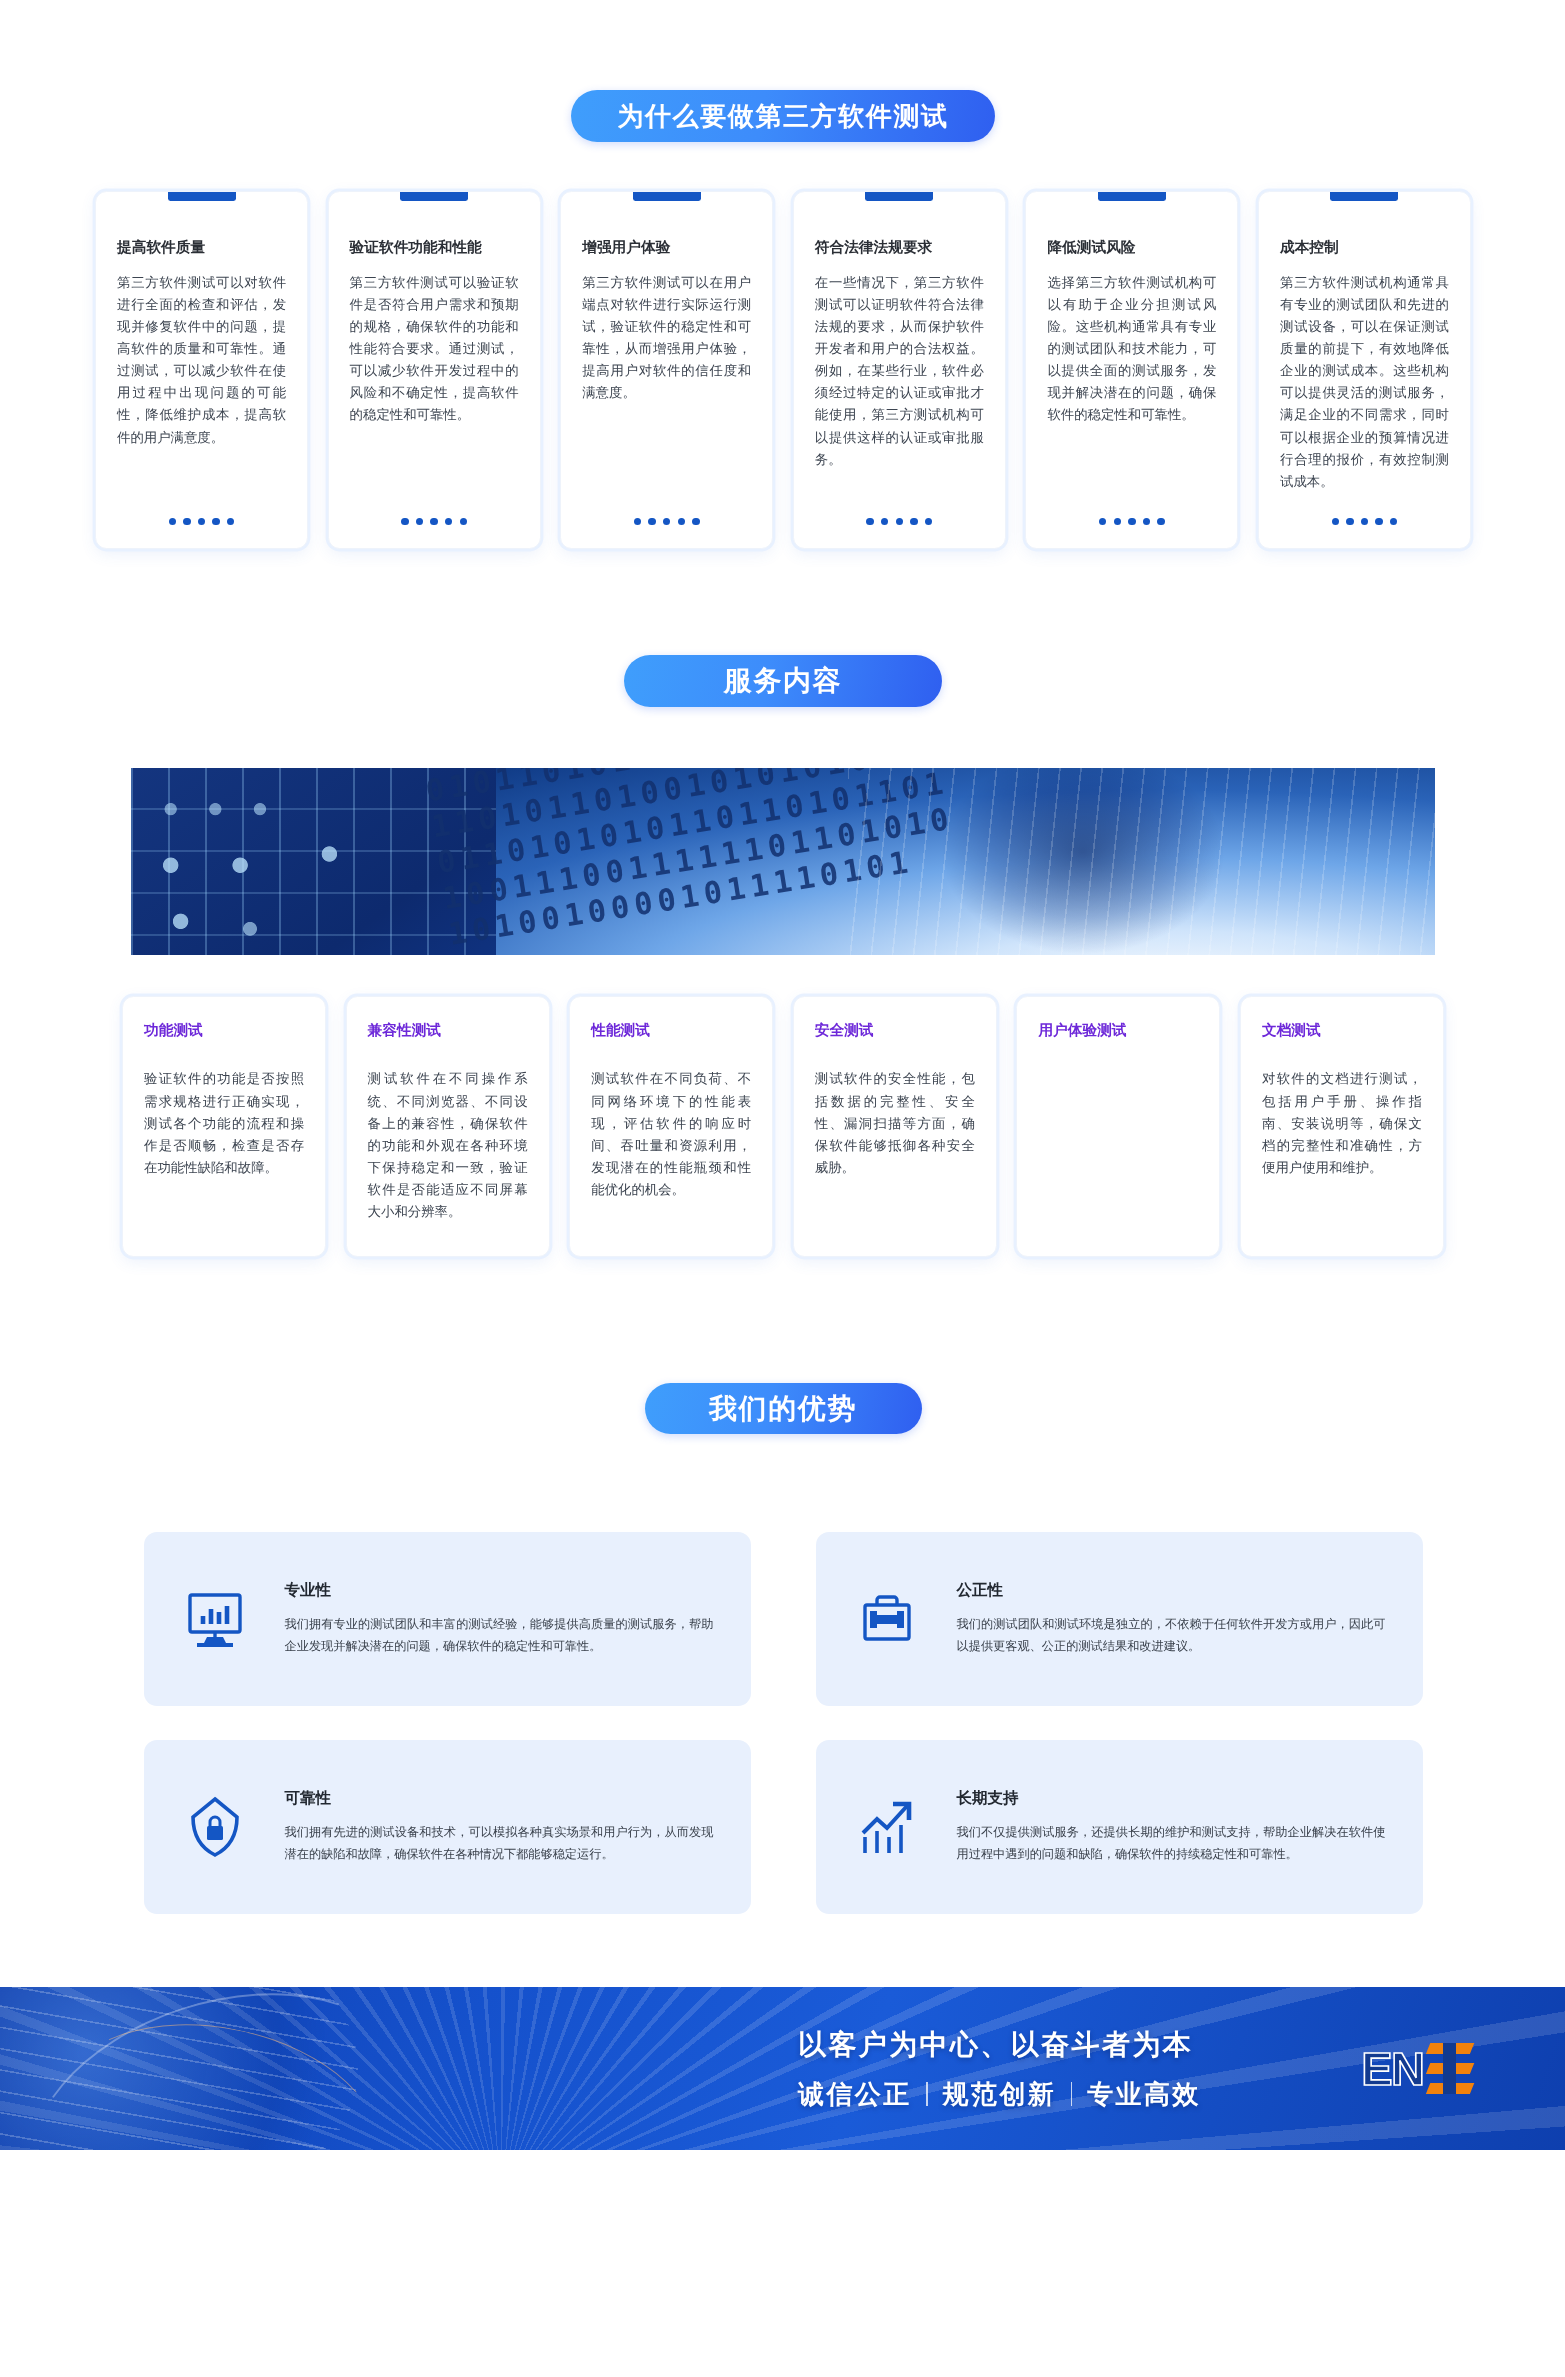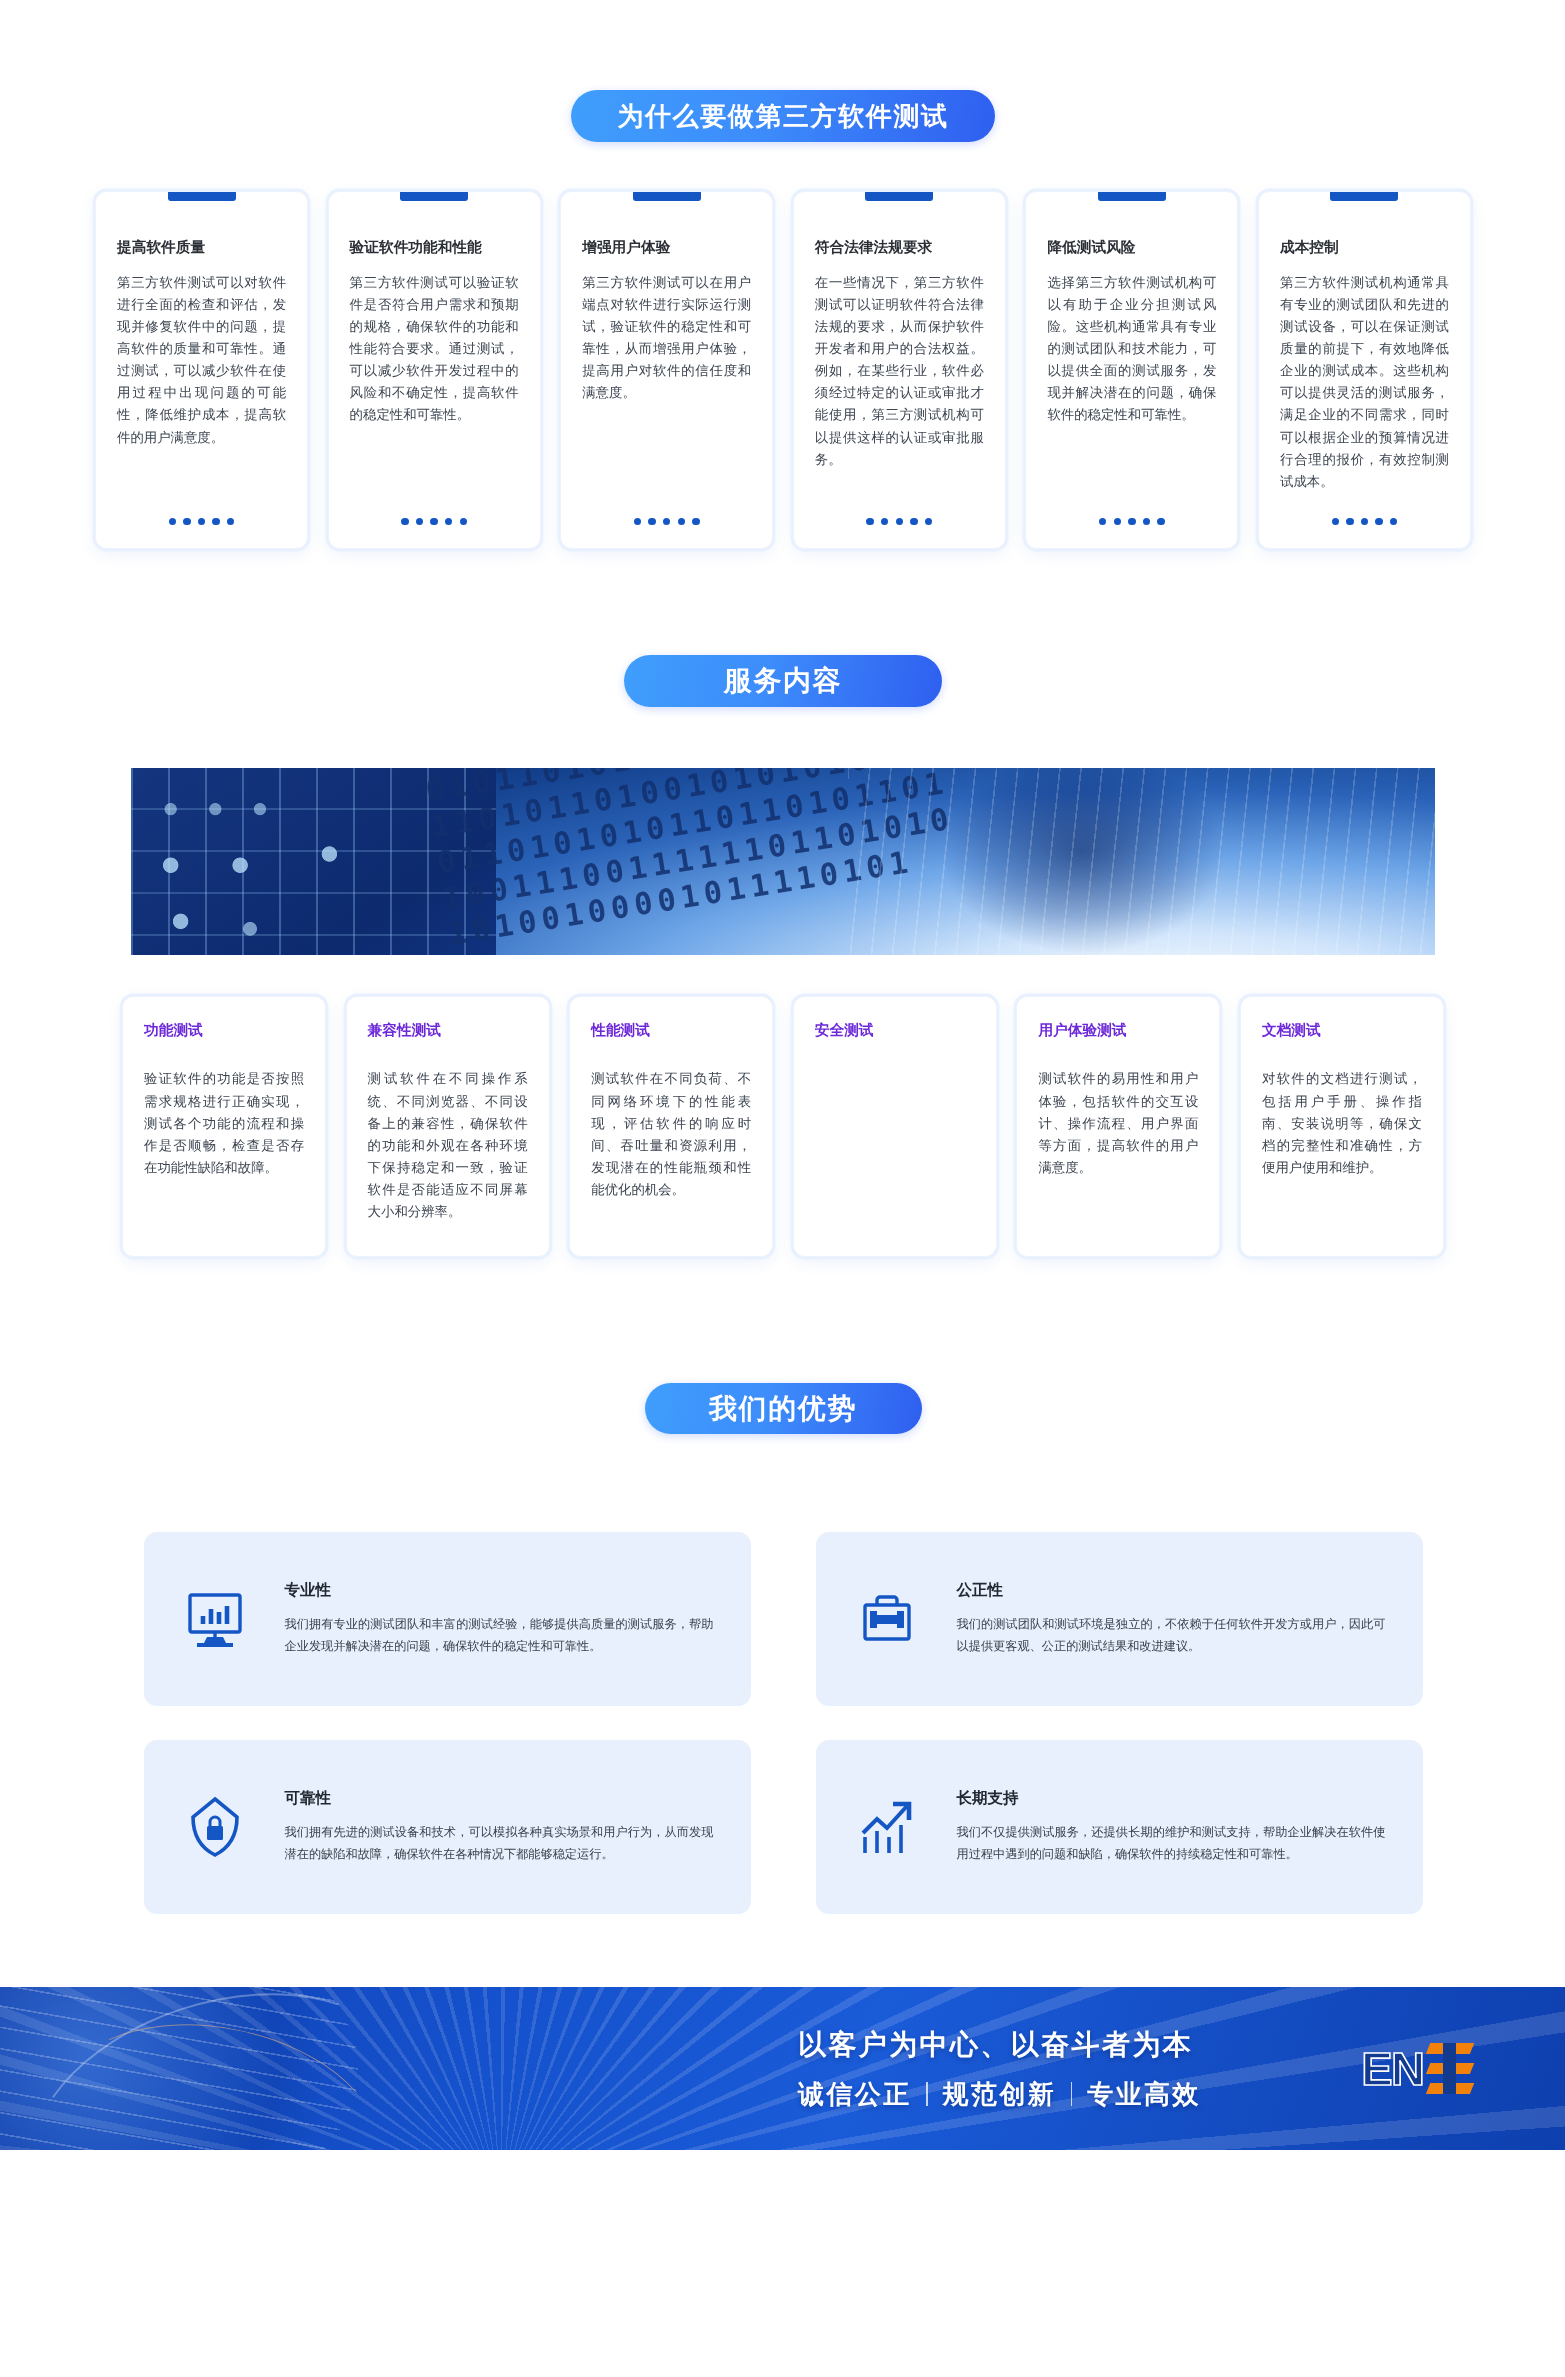--- a/index.html
+++ b/index.html
@@ -440,24 +440,24 @@
     <div class="svc-card">
       <div class="svc-title">兼容性测试</div>
       <div class="svc-text">测试软件在不同操作系统、不同浏览器、不同设备上的兼容性，确保软件的功能和外观在各种环境下保持稳定和一致，验证软件是否能适应不同屏幕大小和分辨率。</div>
     </div>
     <div class="svc-card">
       <div class="svc-title">性能测试</div>
       <div class="svc-text">测试软件在不同负荷、不同网络环境下的性能表现，评估软件的响应时间、吞吐量和资源利用，发现潜在的性能瓶颈和性能优化的机会。</div>
     </div>
     <div class="svc-card">
       <div class="svc-title">安全测试</div>
+      <div class="svc-text">测试软件的安全性能，包括数据的完整性、安全性、漏洞扫描等方面，确保软件能够抵御各种安全威胁。</div>
     </div>
     <div class="svc-card">
       <div class="svc-title">用户体验测试</div>
-      <div class="svc-text">测试软件的易用性和用户体验，包括软件的交互设计、操作流程、用户界面等方面，提高软件的用户满意度。</div>
     </div>
     <div class="svc-card">
       <div class="svc-title">文档测试</div>
       <div class="svc-text">对软件的文档进行测试，包括用户手册、操作指南、安装说明等，确保文档的完整性和准确性，方便用户使用和维护。</div>
     </div>
   </div>
 
   <div class="sp-155"></div>
 
   <div class="pill-wrap">

